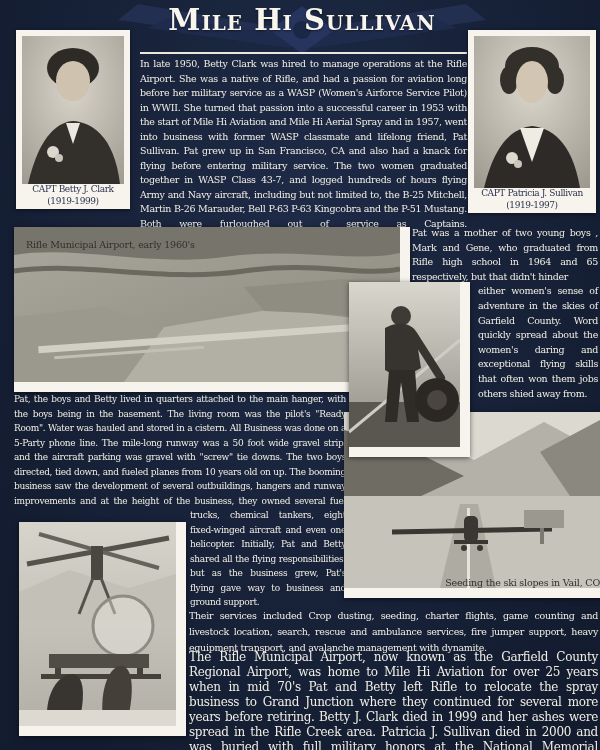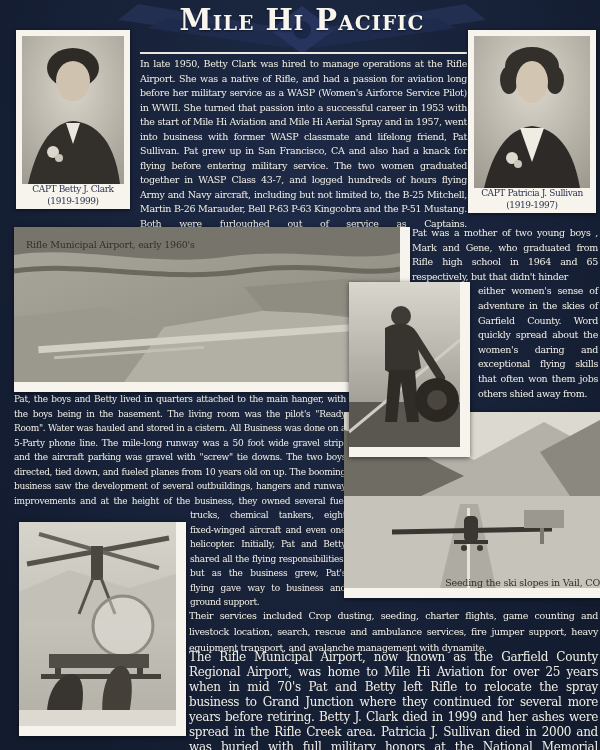--- a/index.html
+++ b/index.html
@@ -74,21 +74,21 @@
 
   <svg class="emblem" width="388" height="56" viewBox="0 0 388 56">
     <polygon points="186,30 30,4 10,20 182,44" fill="#233052"></polygon>
     <polygon points="186,36 60,18 40,28 182,48" fill="#1f2c4d"></polygon>
     <polygon points="202,30 358,4 378,20 206,44" fill="#233052"></polygon>
     <polygon points="202,36 328,18 348,28 206,48" fill="#1f2c4d"></polygon>
     <polygon points="194,6 226,30 194,54 162,30" fill="#273560"></polygon>
     <circle cx="194" cy="30" r="9" fill="#1c2848"></circle>
   </svg>
 
-  <div class="title">Mile Hi Pacific</div>
+  <div class="title">Mile Hi Sullivan</div>
   <div class="title-rule"></div>
 
   <div class="intro txt">In late 1950, Betty Clark was hired to manage operations at the Rifle Airport. She was a native of Rifle, and had a passion for aviation long before her military service as a WASP (Women's Airforce Service Pilot) in WWII. She turned that passion into a successful career in 1953 with the start of Mile Hi Aviation and Mile Hi Aerial Spray and in 1957, went into business with former WASP classmate and lifelong friend, Pat Sullivan. Pat grew up in San Francisco, CA and also had a knack for flying before entering military service. The two women graduated together in WASP Class 43-7, and logged hundreds of hours flying Army and Navy aircraft, including but not limited to, the B-25 Mitchell, Martin B-26 Marauder, Bell P-63 P-63 Kingcobra and the P-51 Mustang.  Both were furloughed out of service as Captains.</div>
 
   <div class="photo-card" style="left:16px; top:30px; width:114px;">
     <svg width="102" height="148" viewBox="0 0 102 148">
       <rect width="102" height="148" fill="#c6c2b8"></rect>
       <rect width="102" height="148" fill="url(#pv1)"></rect>
       <defs>
         <radialGradient id="pv1" cx="50%" cy="35%" r="80%">

